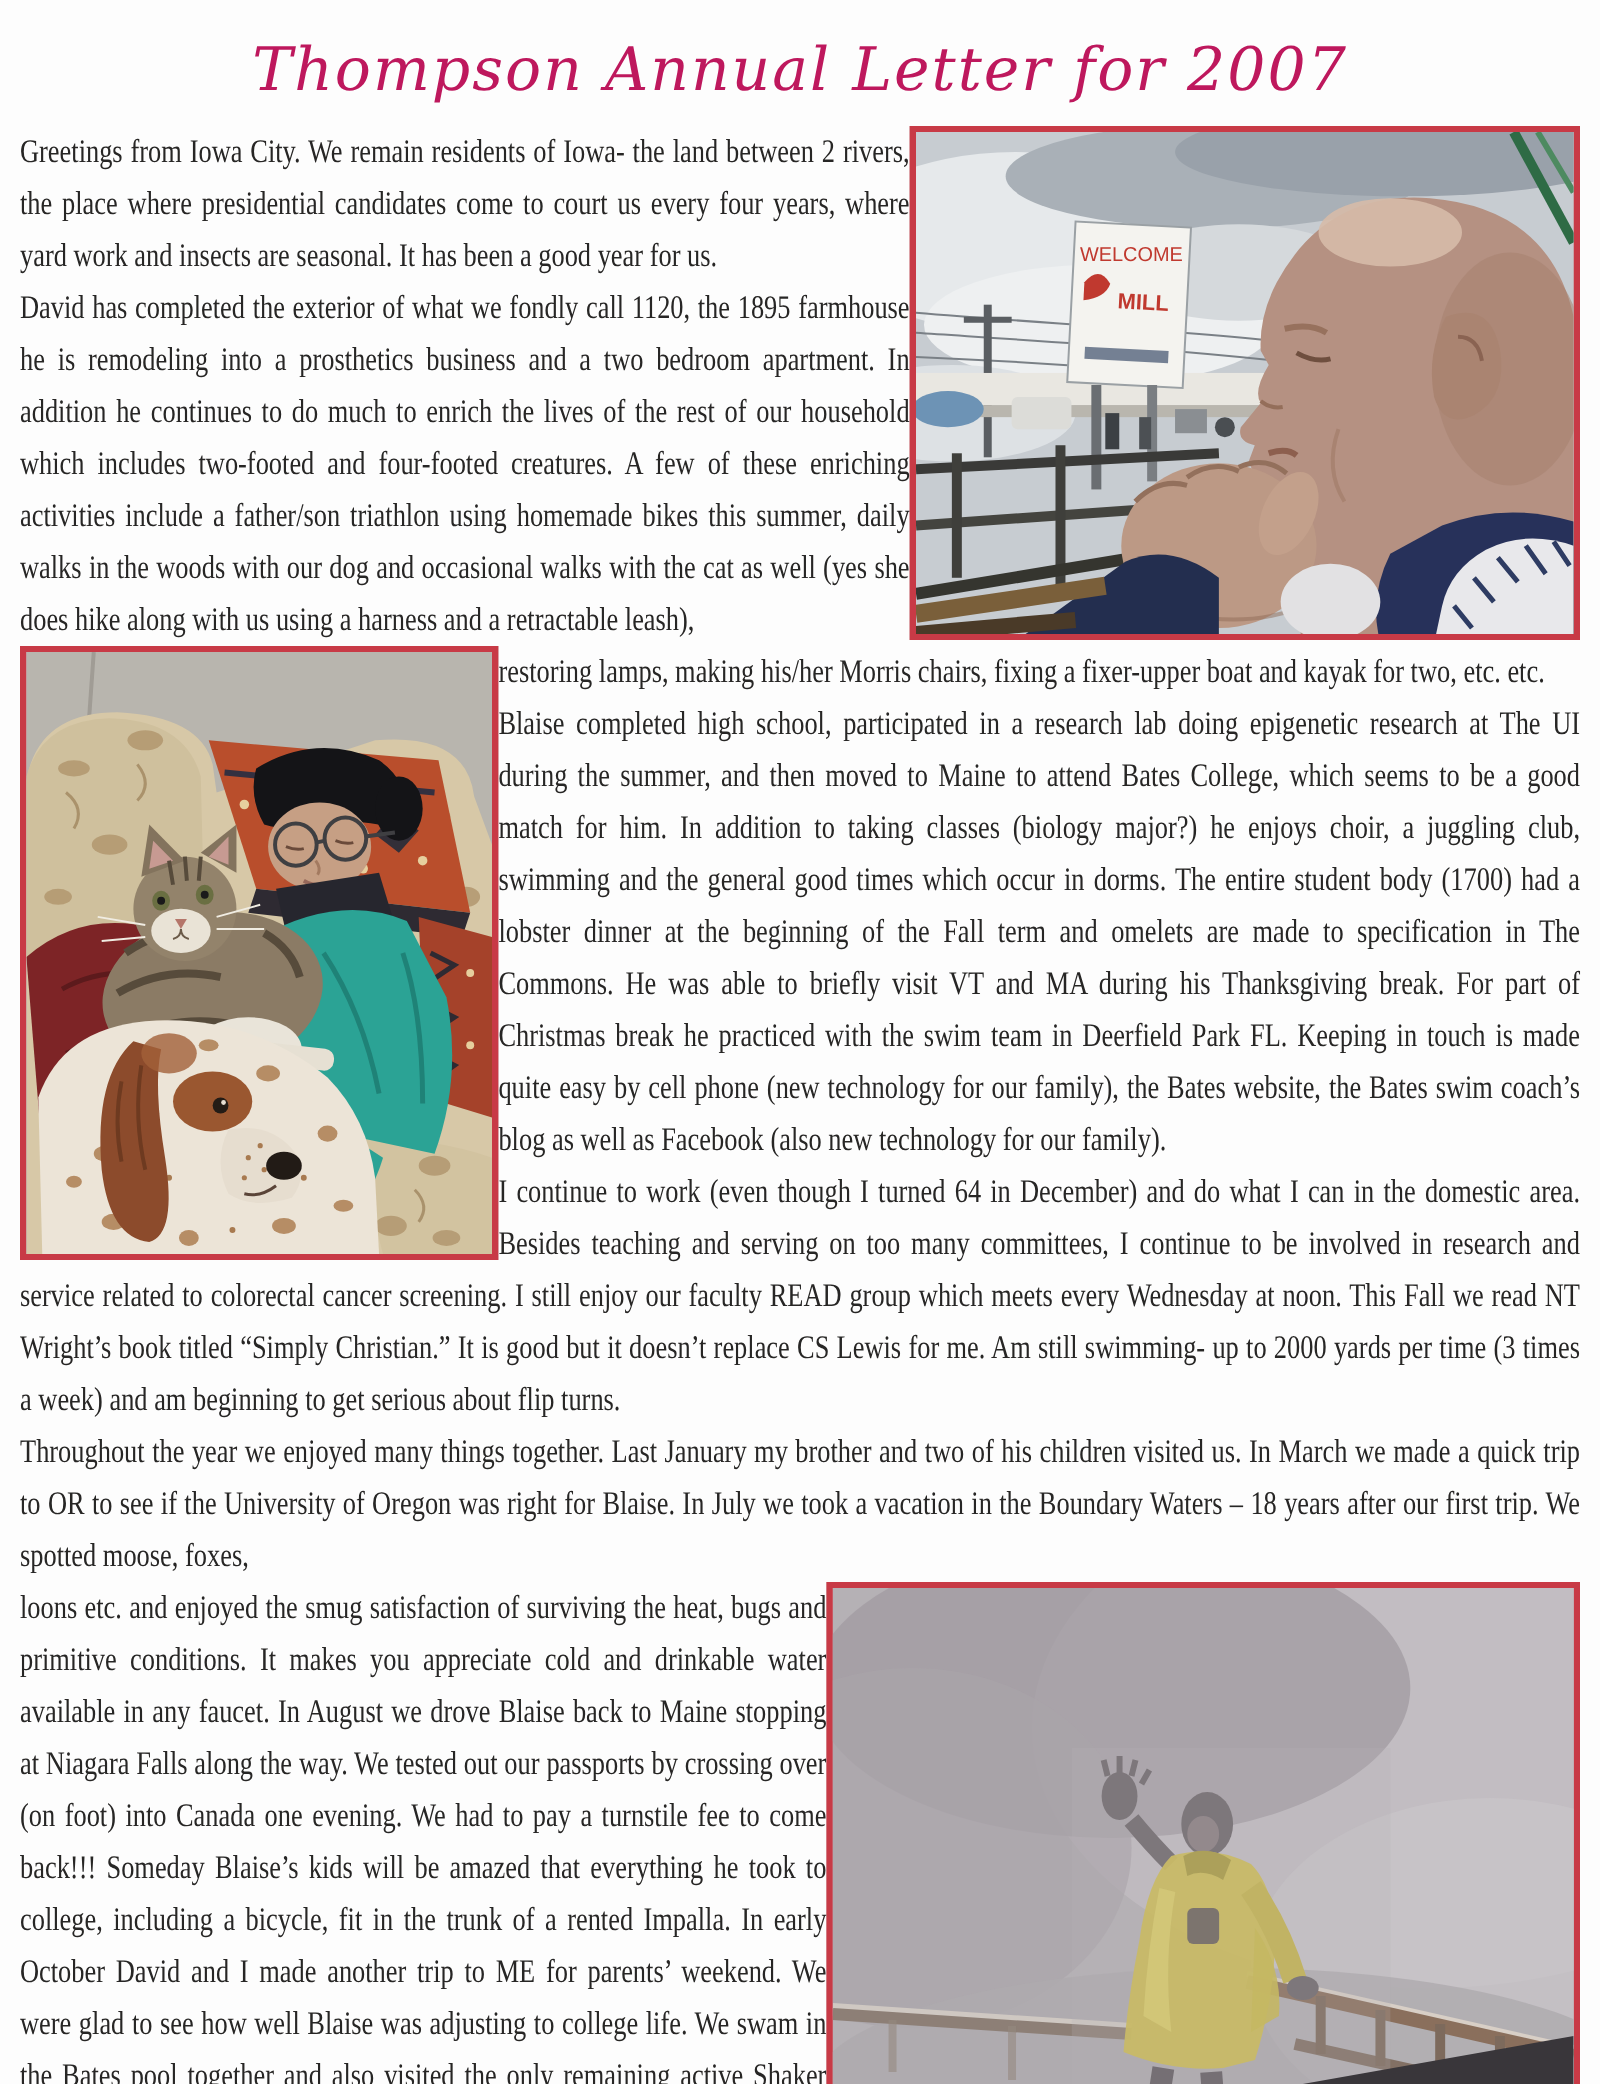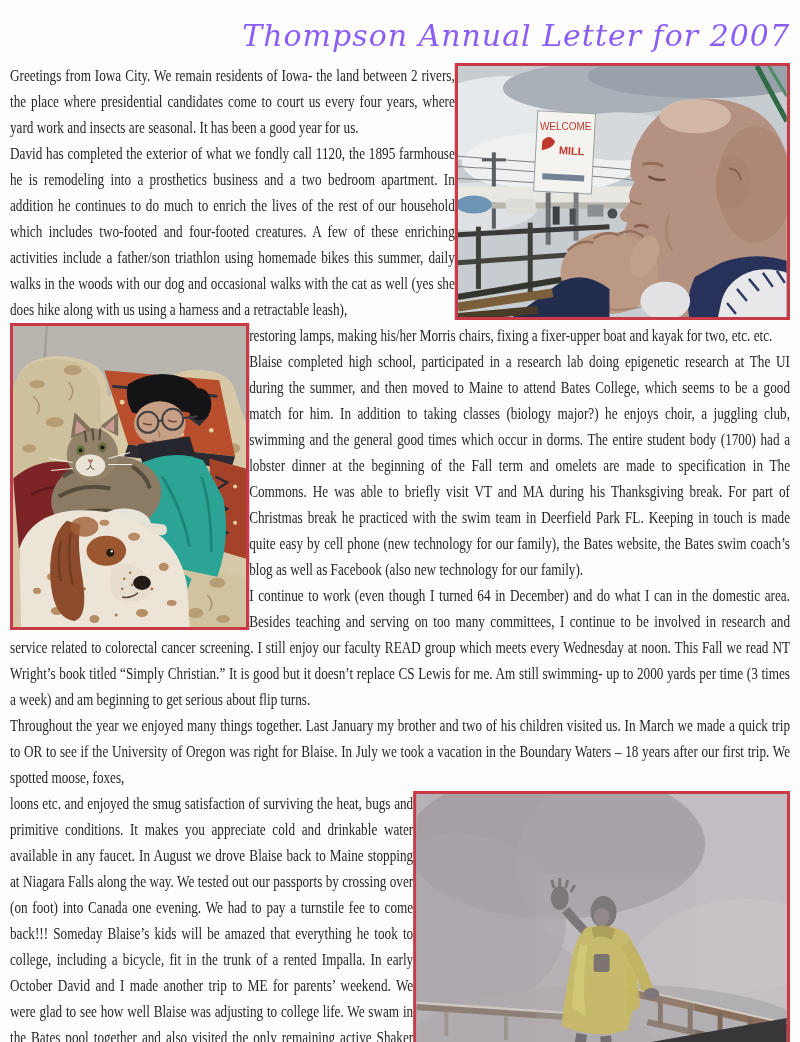--- a/index.html
+++ b/index.html
@@ -27,21 +27,21 @@
   }
   figure.photo svg { display:block; width:100%; height:100%; }
   .photo-1 { float:right; width:419px; height:257px; margin:2px 0 12px 16px; }
   .photo-2 { float:left;  width:299px; height:307px; margin:5px 22px 10px 0; }
   .photo-3 { float:right; width:471px; height:278px; margin:5px 0 0 18px; }
 </style>
 </head>
 <body>
 
 <div class="page">
-  <h1 class="title" style="color: #8b5cf6; text-align: right;">Thompson Annual Letter for 2007</h1>
+  <h1 class="title" style="color: #be185d;">Thompson Annual Letter for 2007</h1>
 
   <div class="flow">
 
     <figure class="photo photo-1" style="border-color: rgb(200, 58, 70);">
       <svg viewBox="0 0 330 250" preserveAspectRatio="none">
         <rect width="330" height="250" fill="#c7ccd1"></rect>
         <g>
           <ellipse cx="50" cy="55" rx="92" ry="45" fill="#e6e9eb"></ellipse>
           <ellipse cx="150" cy="22" rx="105" ry="26" fill="#a9b0b7"></ellipse>
           <ellipse cx="245" cy="10" rx="115" ry="22" fill="#99a1aa"></ellipse>

